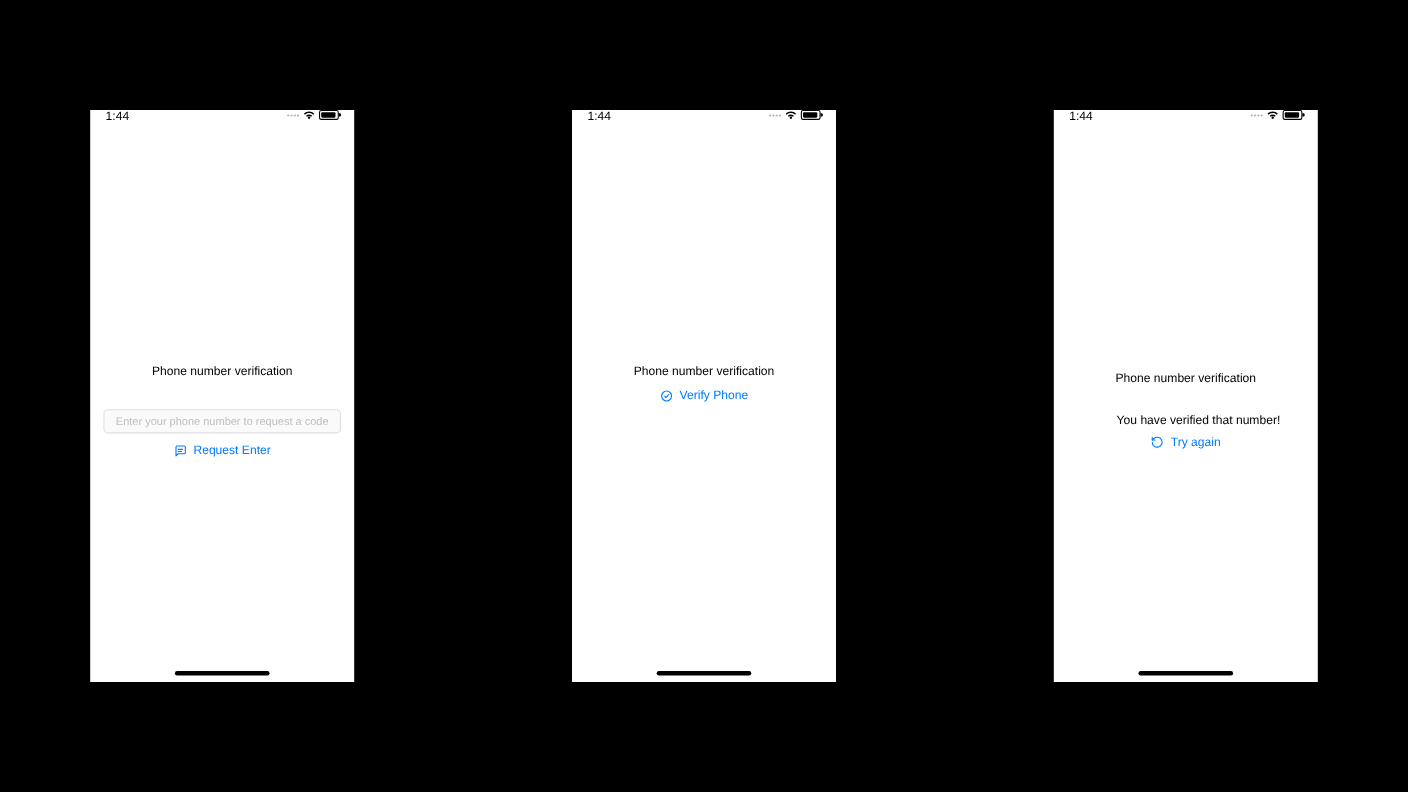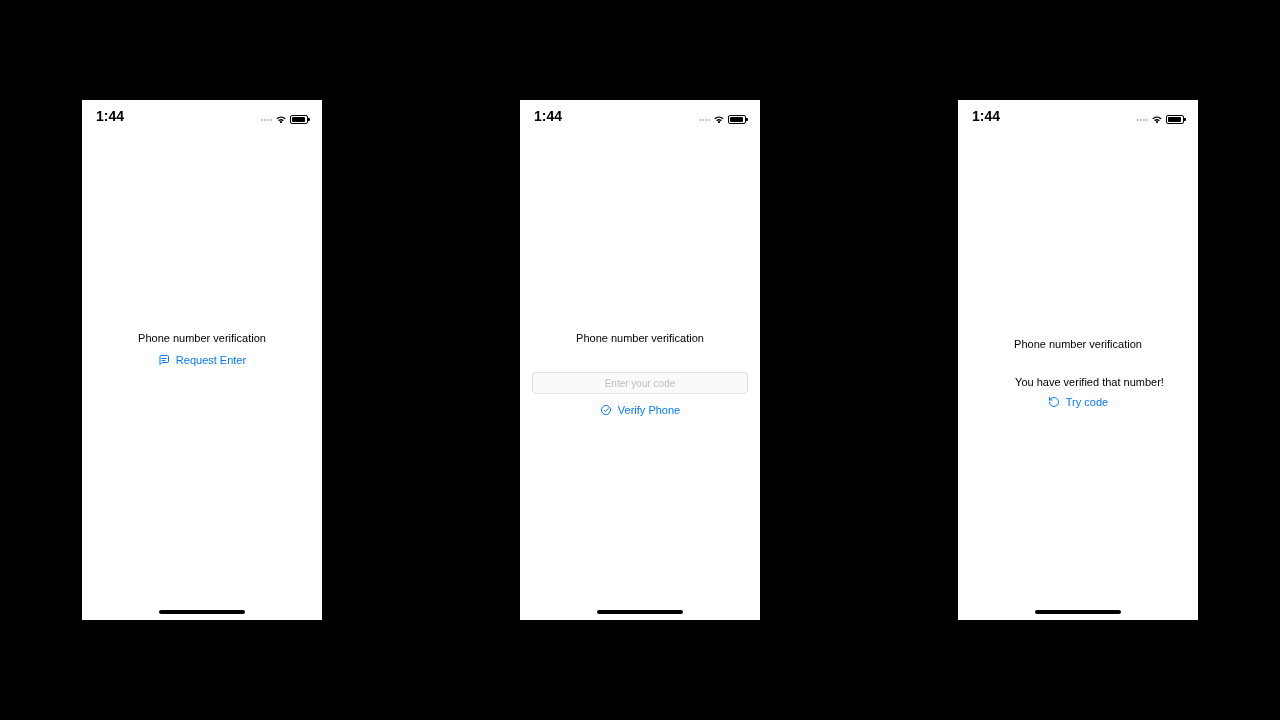--- a/index.html
+++ b/index.html
@@ -17,25 +17,25 @@
     height: 520px;
     background: #fff;
     position: relative;
     overflow: hidden;
   }
   .status-bar {
     position: absolute;
     top: 0; left: 0; right: 0;
     height: 24px;
     display: flex;
-    align-items: flex-end;
+    align-items: flex-start;
     justify-content: space-between;
     padding: 0 14px;
-    font-size: 14px;
-    font-weight: 700;
+    font-size: 11px;
+    font-weight: 400;
     color: #000;
   }
   .status-right {
     display: flex;
     align-items: center;
     gap: 3px;
   }
   .cell-dots {
     display: flex;
     gap: 1px;
@@ -150,20 +150,21 @@
             <path fill="#000" d="M6 8.2c.6 0 1.1-.5 1.1-1.1S6.6 6 6 6s-1.1.5-1.1 1.1.5 1.1 1.1 1.1zM3.2 5.3l.9.9C4.6 5.7 5.3 5.4 6 5.4s1.4.3 1.9.8l.9-.9C8 4.5 7 4.1 6 4.1s-2 .4-2.8 1.2zM1.3 3.4l.9.9C3.2 3.3 4.5 2.7 6 2.7s2.8.6 3.8 1.6l.9-.9C9.4 2.1 7.8 1.4 6 1.4S2.6 2.1 1.3 3.4z"></path>
           </svg>
       </span>
       <span class="battery">
           <span class="fill"></span>
         </span>
     </div>
   </div>
   <div class="content">
     <div class="title">Phone number verification</div>
+    <input class="input" type="text" placeholder="Enter your phone number to request a code" style="">
     <div class="action">
       <span class="icon">
         <svg width="12" height="12" viewBox="0 0 24 24" fill="none" stroke="#007aff" stroke-width="2" stroke-linecap="round" stroke-linejoin="round">
             <path d="M21 15a2 2 0 0 1-2 2H8l-4 4V5a2 2 0 0 1 2-2h13a2 2 0 0 1 2 2z"></path>
             <line x1="8" y1="9" x2="16" y2="9"></line>
             <line x1="8" y1="13" x2="14" y2="13"></line>
           </svg>
       </span>
       <span>Request Enter</span>
     </div>
@@ -186,21 +187,20 @@
             <path fill="#000" d="M6 8.2c.6 0 1.1-.5 1.1-1.1S6.6 6 6 6s-1.1.5-1.1 1.1.5 1.1 1.1 1.1zM3.2 5.3l.9.9C4.6 5.7 5.3 5.4 6 5.4s1.4.3 1.9.8l.9-.9C8 4.5 7 4.1 6 4.1s-2 .4-2.8 1.2zM1.3 3.4l.9.9C3.2 3.3 4.5 2.7 6 2.7s2.8.6 3.8 1.6l.9-.9C9.4 2.1 7.8 1.4 6 1.4S2.6 2.1 1.3 3.4z"></path>
           </svg>
       </span>
       <span class="battery">
           <span class="fill"></span>
         </span>
     </div>
   </div>
   <div class="content">
     <div class="title">Phone number verification</div>
-    <input class="input" type="text" placeholder="Enter your code" style="">
     <div class="action">
       <span class="icon">
         <svg width="12" height="12" viewBox="0 0 24 24" fill="none" stroke="#007aff" stroke-width="2" stroke-linecap="round" stroke-linejoin="round">
             <circle cx="12" cy="12" r="9"></circle>
             <polyline points="8.5 12.5 11 15 16 9.5"></polyline>
           </svg>
       </span>
       <span>Verify Phone</span>
     </div>
   </div>
@@ -230,17 +230,17 @@
   <div class="content">
     <div class="title">Phone number verification</div>
     <div class="message">You have verified that number!</div>
     <div class="action">
       <span class="icon">
         <svg width="12" height="12" viewBox="0 0 24 24" fill="none" stroke="#007aff" stroke-width="2" stroke-linecap="round" stroke-linejoin="round">
             <path d="M3 12a9 9 0 1 0 3-6.7L3 8"></path>
             <polyline points="3 3 3 8 8 8"></polyline>
           </svg>
       </span>
-      <span>Try code</span>
+      <span>Try again</span>
     </div>
   </div>
   <div class="home-indicator"></div>
 </div>
 
 </body></html>

